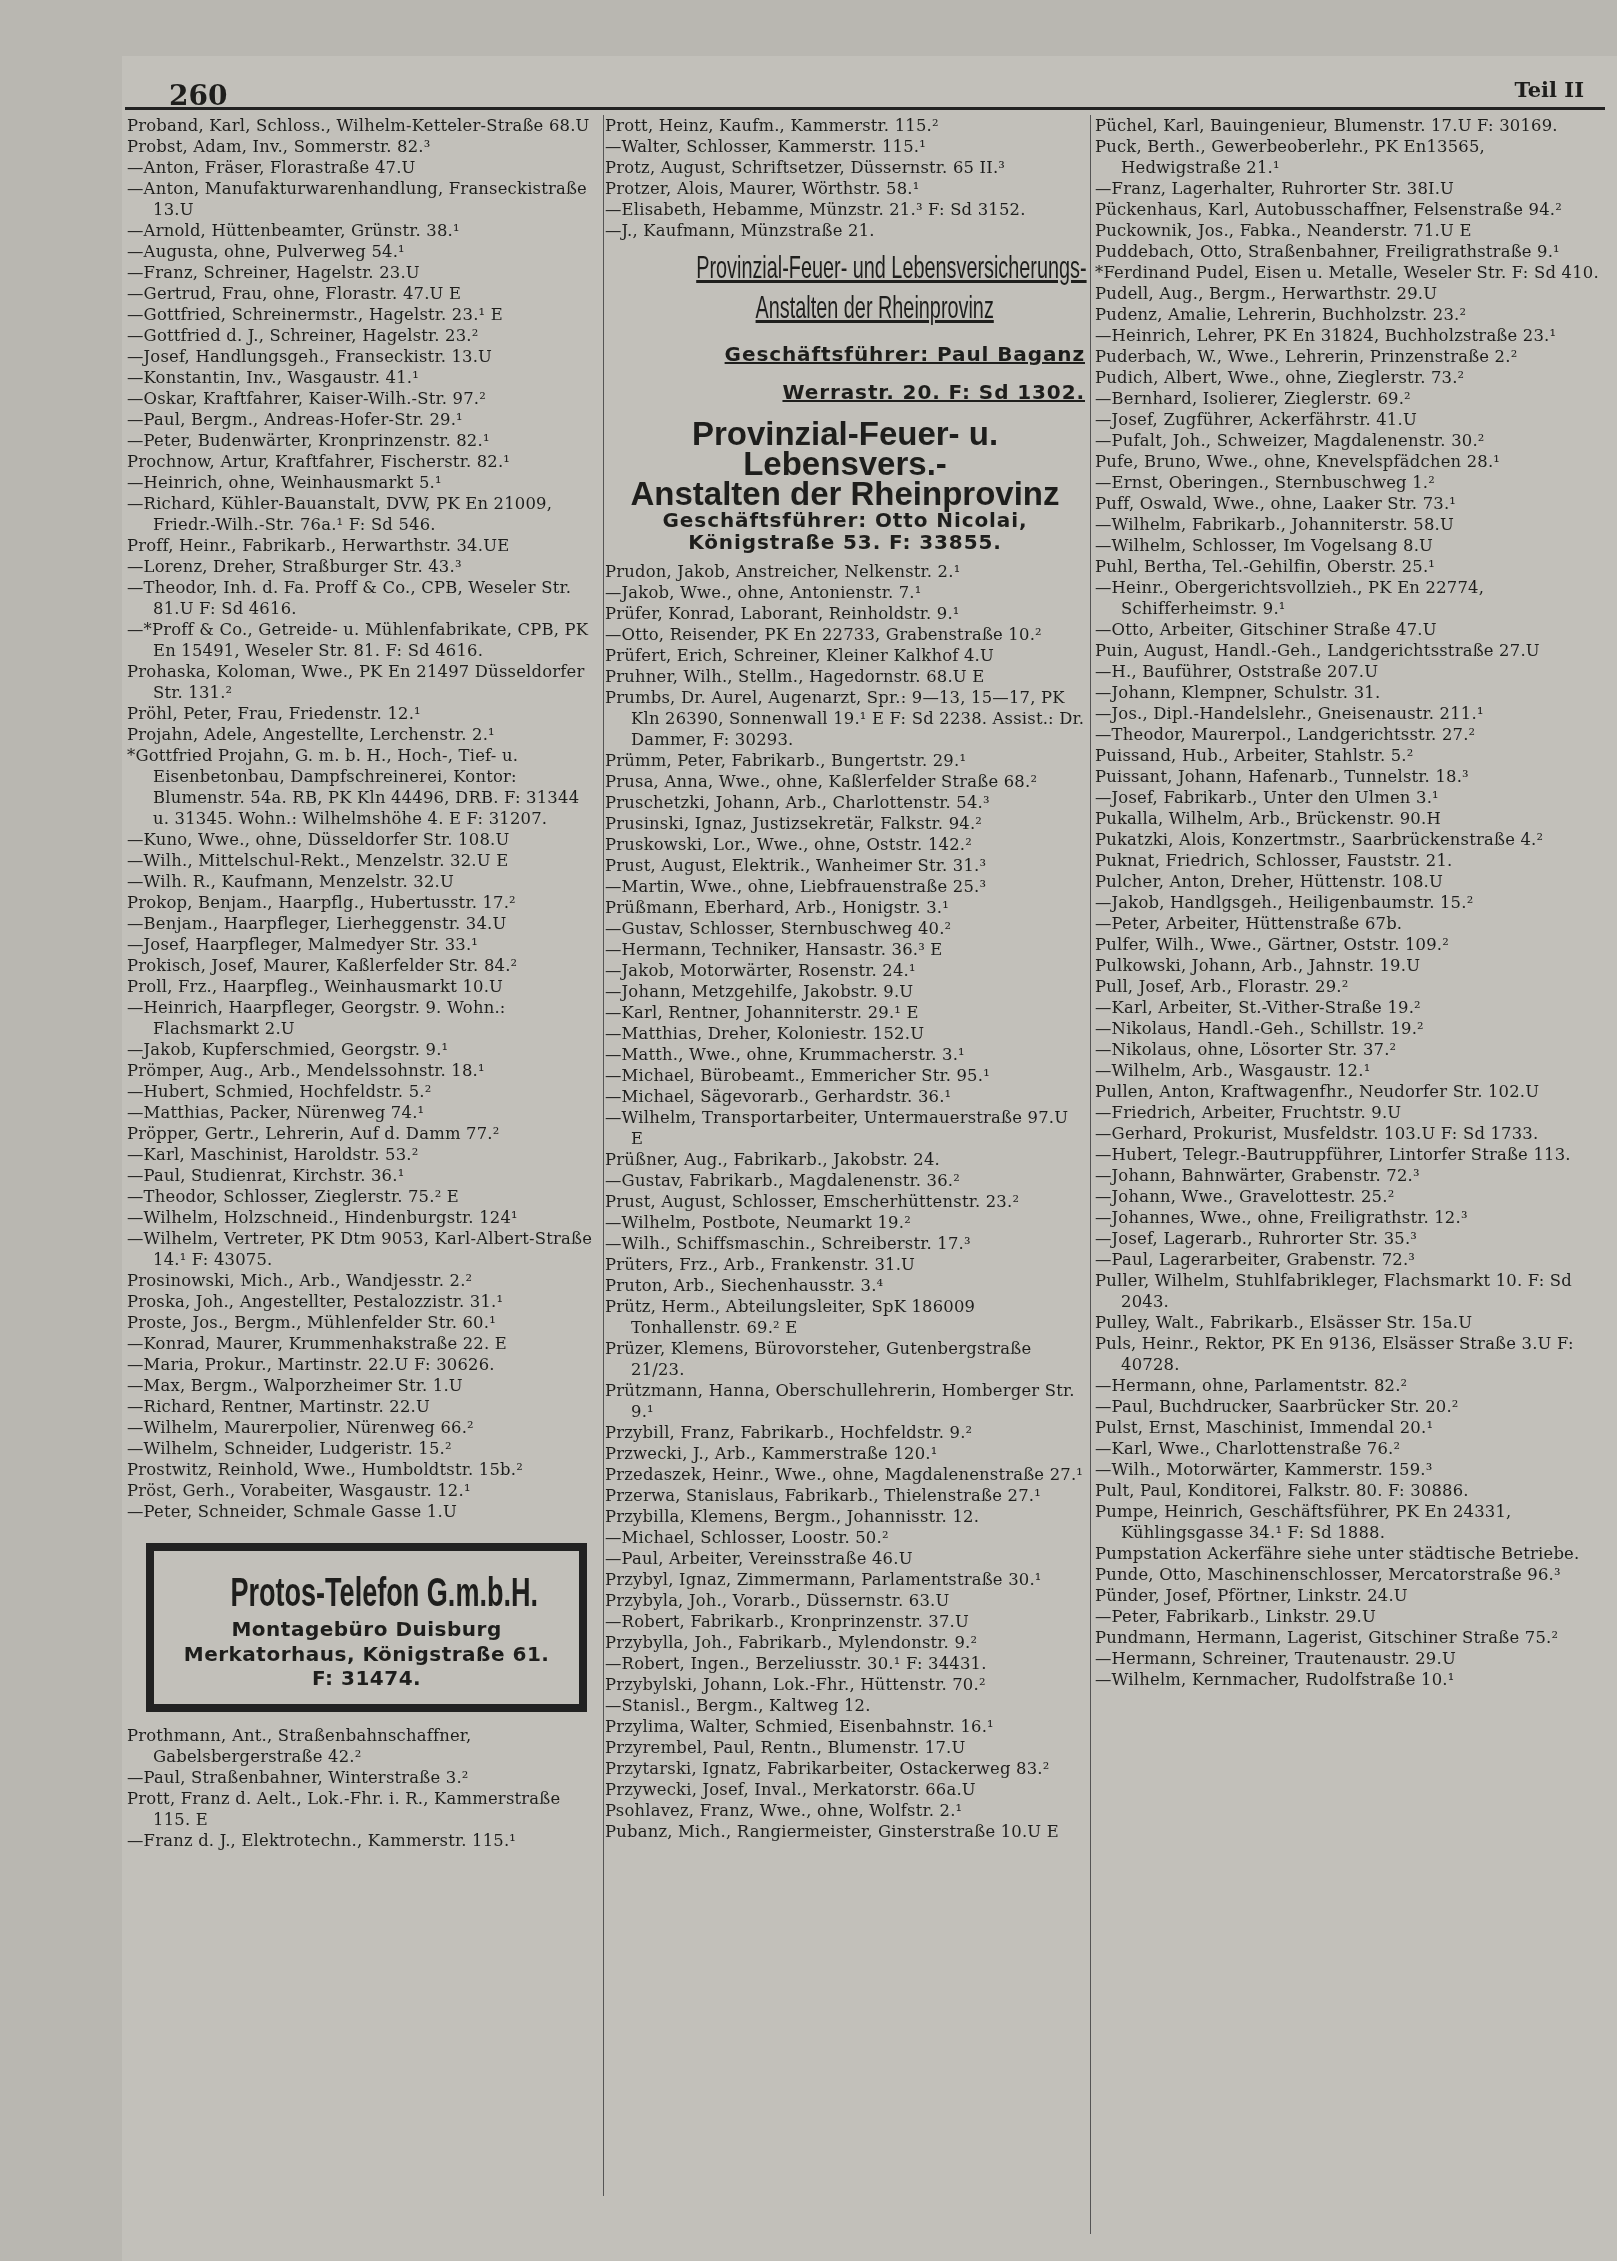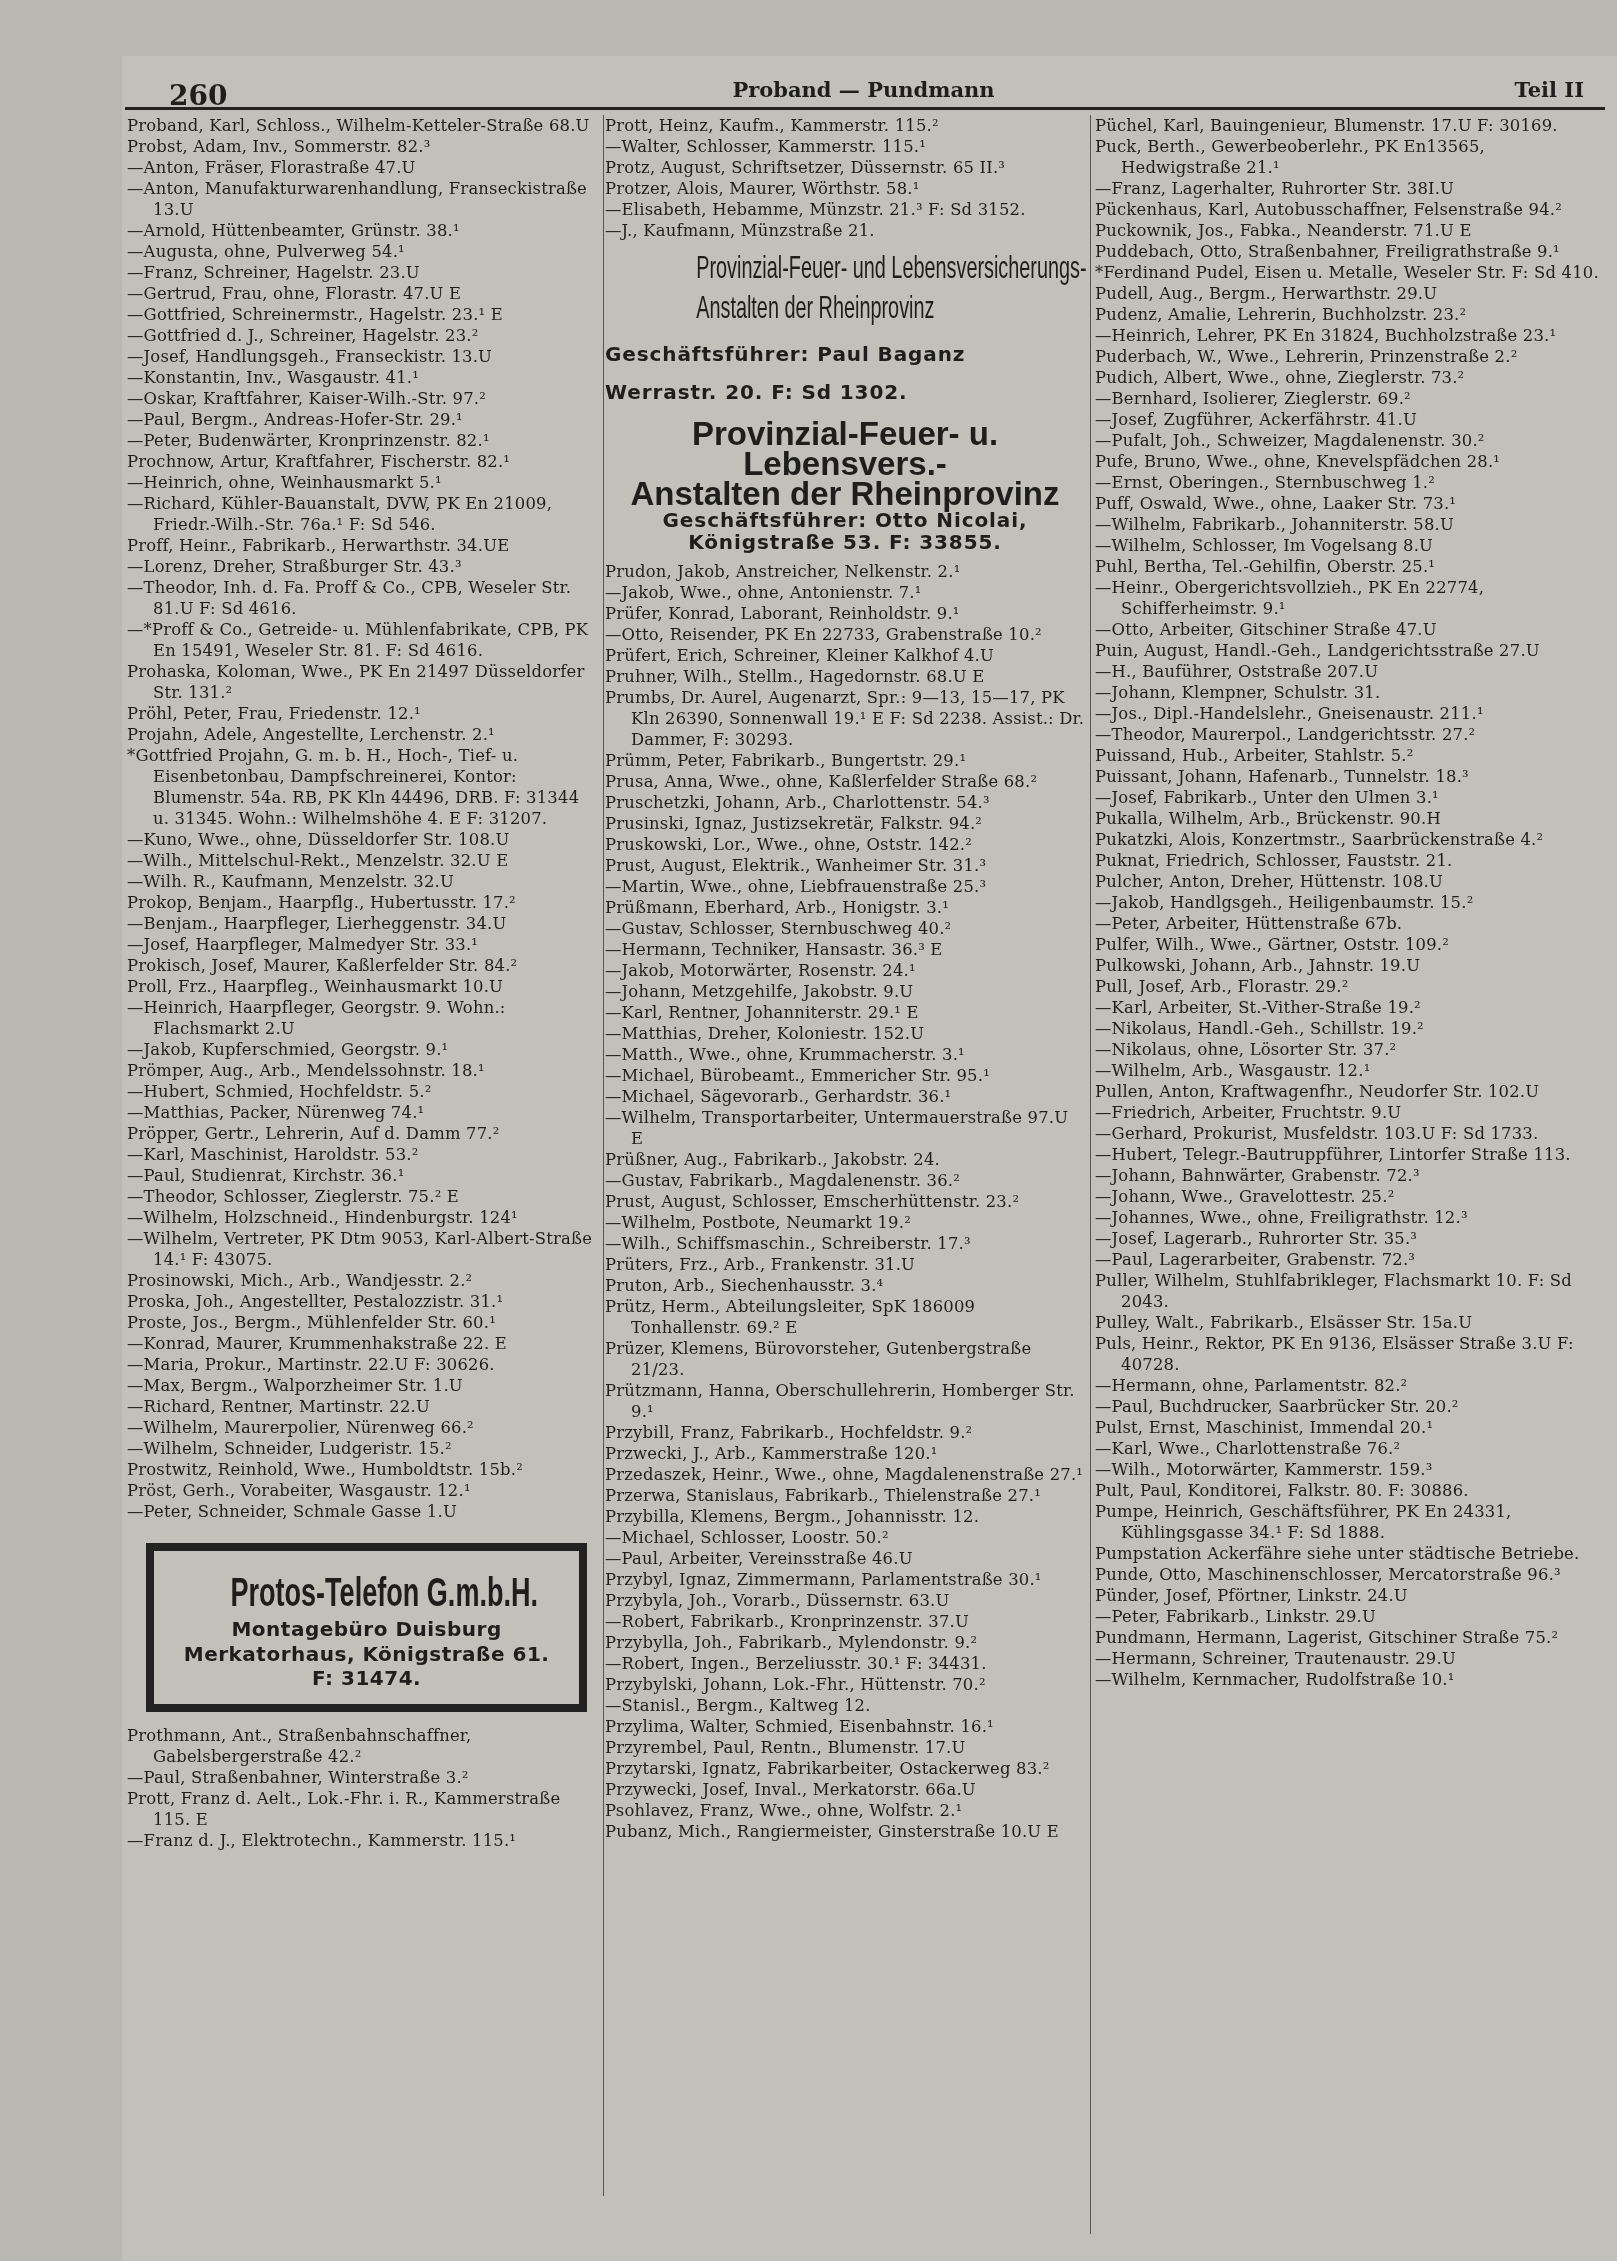--- a/index.html
+++ b/index.html
@@ -10,38 +10,37 @@
   .hdr .pg{position:absolute;left:47px;top:3.8px;font-size:28px;font-weight:bold;}
   .hdr .mid{position:absolute;left:0;right:0;text-align:center;top:1.9px;font-size:21px;font-weight:bold;}
   .hdr .teil{position:absolute;right:21px;top:1.9px;font-size:21px;font-weight:bold;}
   .hrule{position:absolute;left:125px;top:107px;width:1480px;height:2.8px;background:#222;}
   .col{position:absolute;top:115px;font-size:16.4px;line-height:21px;}
   .c1{left:127px;width:471px;}
   .c2{left:605px;width:480px;}
   .c3{left:1095px;width:504px;}
   .vrule{position:absolute;top:115px;width:0.9px;background:#555;}
   .e{margin:0;padding-left:26px;text-indent:-26px;white-space:normal;letter-spacing:0.2px;}
-  .ad1{text-align:left;margin:5.6px 0 9.4px 0;}
+  .ad1{text-align:right;margin:5.6px 0 9.4px 0;text-decoration:underline;}
   .ad1 .t{font-family:"Liberation Sans",sans-serif;font-size:32px;line-height:40px;transform:scaleX(0.62);transform-origin:center;white-space:nowrap;letter-spacing:0px;font-weight:normal;}
   .ad1 .s{font-family:"DejaVu Sans",sans-serif;font-size:20px;line-height:22.6px;font-weight:bold;letter-spacing:0.9px;margin-top:16px;}
   .ad2{text-align:center;margin:15px 0 7.5px 0;}
   .ad2 .t{font-family:"Liberation Sans",sans-serif;font-weight:bold;font-size:33px;line-height:30px;}
   .ad2 .s{font-family:"DejaVu Sans",sans-serif;font-size:20px;line-height:22.6px;font-weight:bold;letter-spacing:0.9px;}
   .ad3{border:8.5px solid #222;margin:21px 0 13px 19px;width:414px;text-align:center;padding:17px 5.6px 13px 5.6px;}
   .ad3 .t{font-family:"Liberation Sans",sans-serif;font-weight:bold;font-size:41px;line-height:49px;transform:scaleX(0.66);white-space:nowrap;}
   .ad3 .s{font-family:"DejaVu Sans",sans-serif;font-size:20px;line-height:24.5px;font-weight:bold;letter-spacing:0.5px;}
 </style>
 </head>
 <body>
 
 <div class="page"></div>
 
 <div class="hdr">
   <span class="pg">260</span>
-  <span class="mid">Proband — Pundmann</span>
   <span class="teil">Teil II</span>
 </div>
 <div class="hrule"></div>
 
 <div class="vrule" style="left:603px;height:2081px;"></div>
 <div class="vrule" style="left:1090px;height:2119px;"></div>
 
 <div class="col c1" id="col0">
     <p class="e">Proband, Karl, Schloss., Wilhelm-Ketteler-Straße 68.U</p>
     <p class="e">Probst, Adam, Inv., Sommerstr. 82.³</p>

